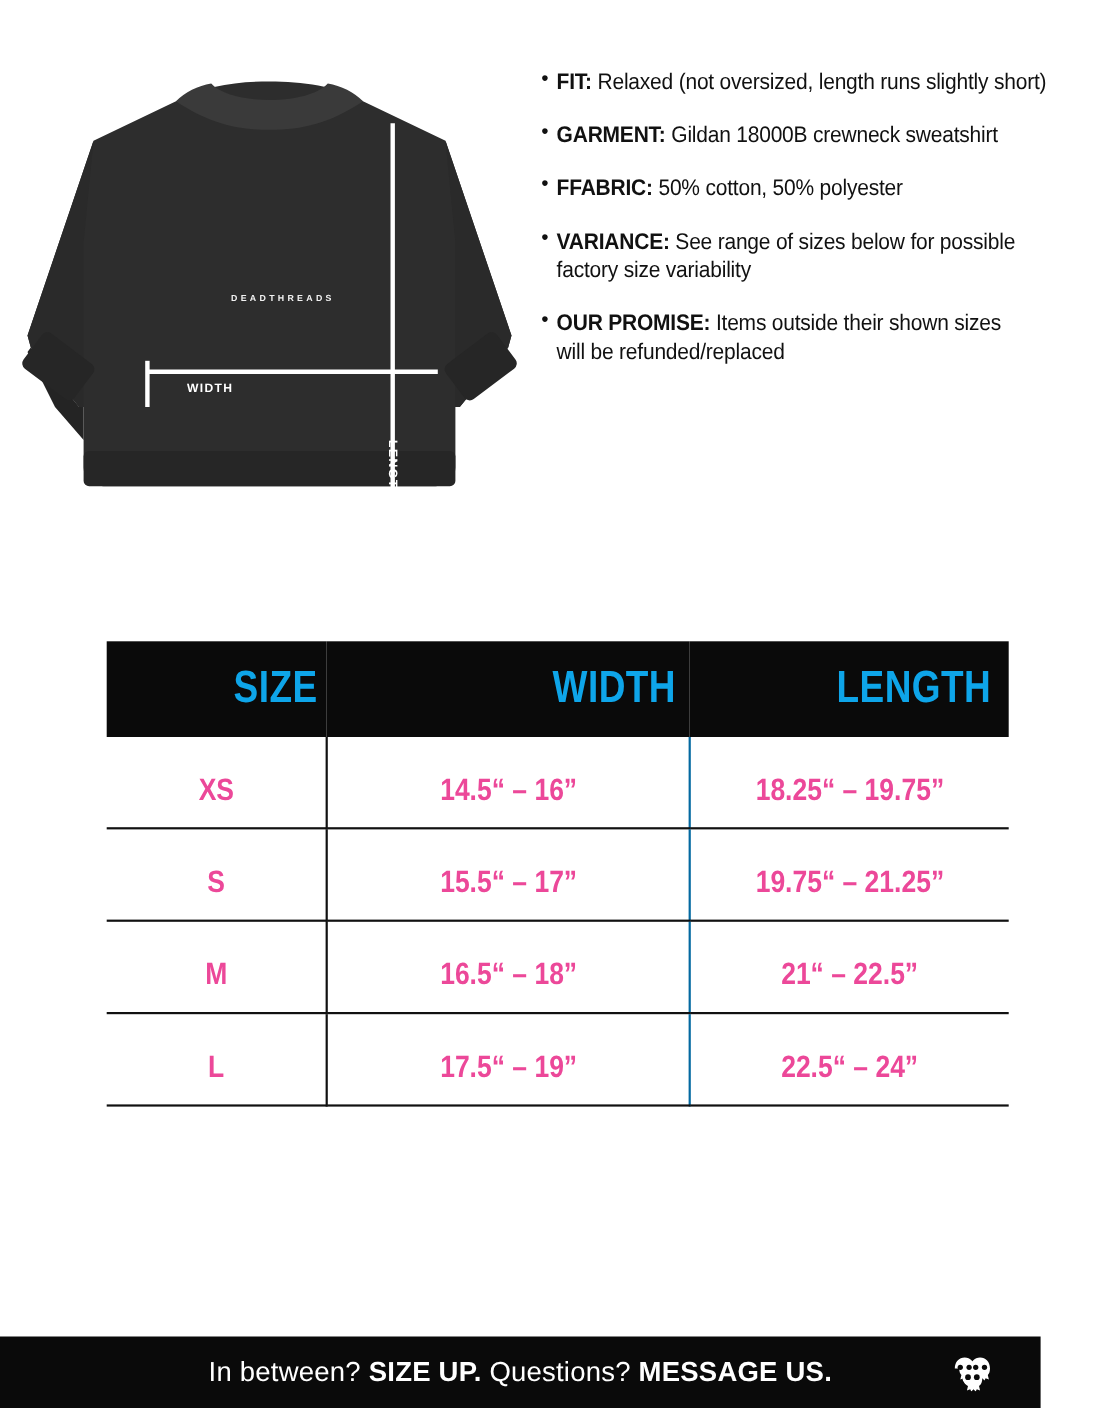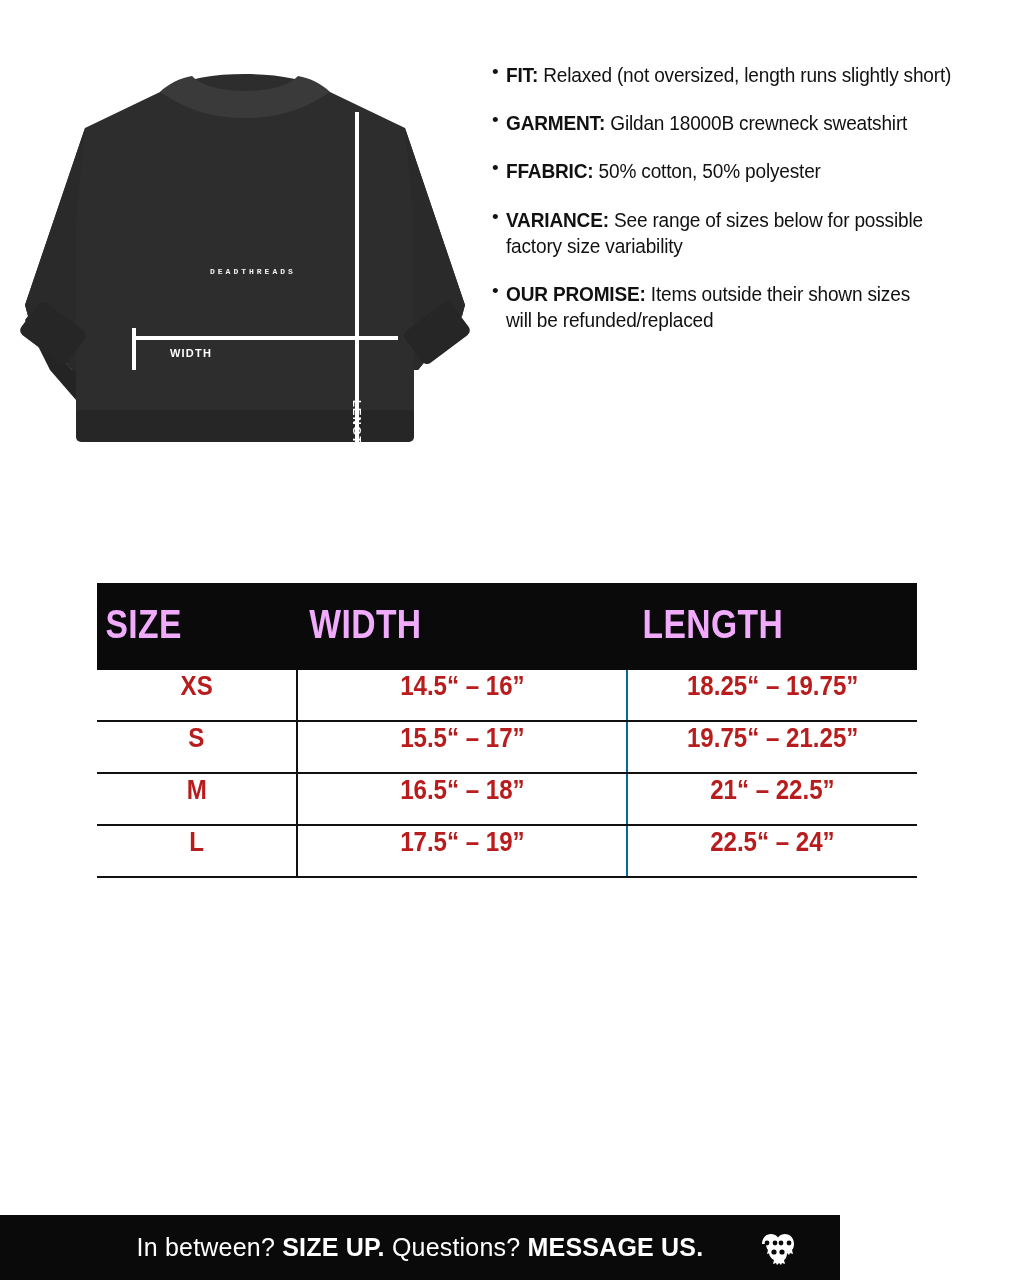--- a/index.html
+++ b/index.html
@@ -52,21 +52,20 @@
     letter-spacing: 1.4px;
   }
   .brand-mark {
     position: absolute;
     left: 200px;
     top: 197px;
     color: #f2f2f2;
     font-size: 8px;
     letter-spacing: 3px;
     font-weight: 700;
-    font-family: Liberation Mono, monospace;
   }
 
   
   .bullets {
     position: absolute;
     left: 492px;
     top: 62px;
     width: 505px;
   }
   .bullet {
@@ -103,60 +102,60 @@
     top: 583px;
     width: 820px;
   }
   table.size-table {
     border-collapse: collapse;
     width: 100%;
     table-layout: fixed;
   }
   table.size-table thead th {
     background: #0a0a0a;
-    color: #f0abfc;
+    color: #0ea5e9;
     font-size: 41px;
     font-weight: 700;
     letter-spacing: 0.5px;
     padding: 18px 0 22px 0;
-    text-align: left;
+    text-align: right;
     font-family: "Liberation Sans Narrow", "Liberation Sans", sans-serif;
     transform: none;
     margin-top: 12px;
   }
   table.size-table thead th span {
     display: inline-block;
     transform: scaleX(0.82);
   }
   table.size-table tbody td {
     text-align: center;
     font-size: 28px;
     font-weight: 700;
-    padding: 0 0 18px 0;
+    padding: 32px 0 18px 0;
     border-bottom: 2px solid #111;
     font-family: "Liberation Sans Narrow", "Liberation Sans", sans-serif;
-    color: #b91c1c;
+    color: #ec4899;
   }
   table.size-table tbody td span {
     display: inline-block;
     transform: scaleX(0.86);
   }
   table.size-table tbody td.c-size { width: 200px; border-right: 2px solid #111; }
   table.size-table tbody td.c-width { width: 330px; border-right: 2px solid #0369a1; }
   table.size-table tbody td.c-length { width: 290px; margin-left: 12px; }
   table.size-table thead th.h-size { width: 200px; }
   table.size-table thead th.h-width { width: 330px; }
   table.size-table thead th.h-length { width: 290px; }
 
   
   .footer {
     position: absolute;
     left: 0;
     bottom: 0;
-    width: 840px;
+    width: 946px;
     height: 65px;
     background: #0a0a0a;
     display: flex;
     align-items: center;
     justify-content: center;
   }
   .footer-text {
     color: #ffffff;
     font-size: 25px;
     font-family: "Liberation Sans Narrow", "Liberation Sans", sans-serif;

